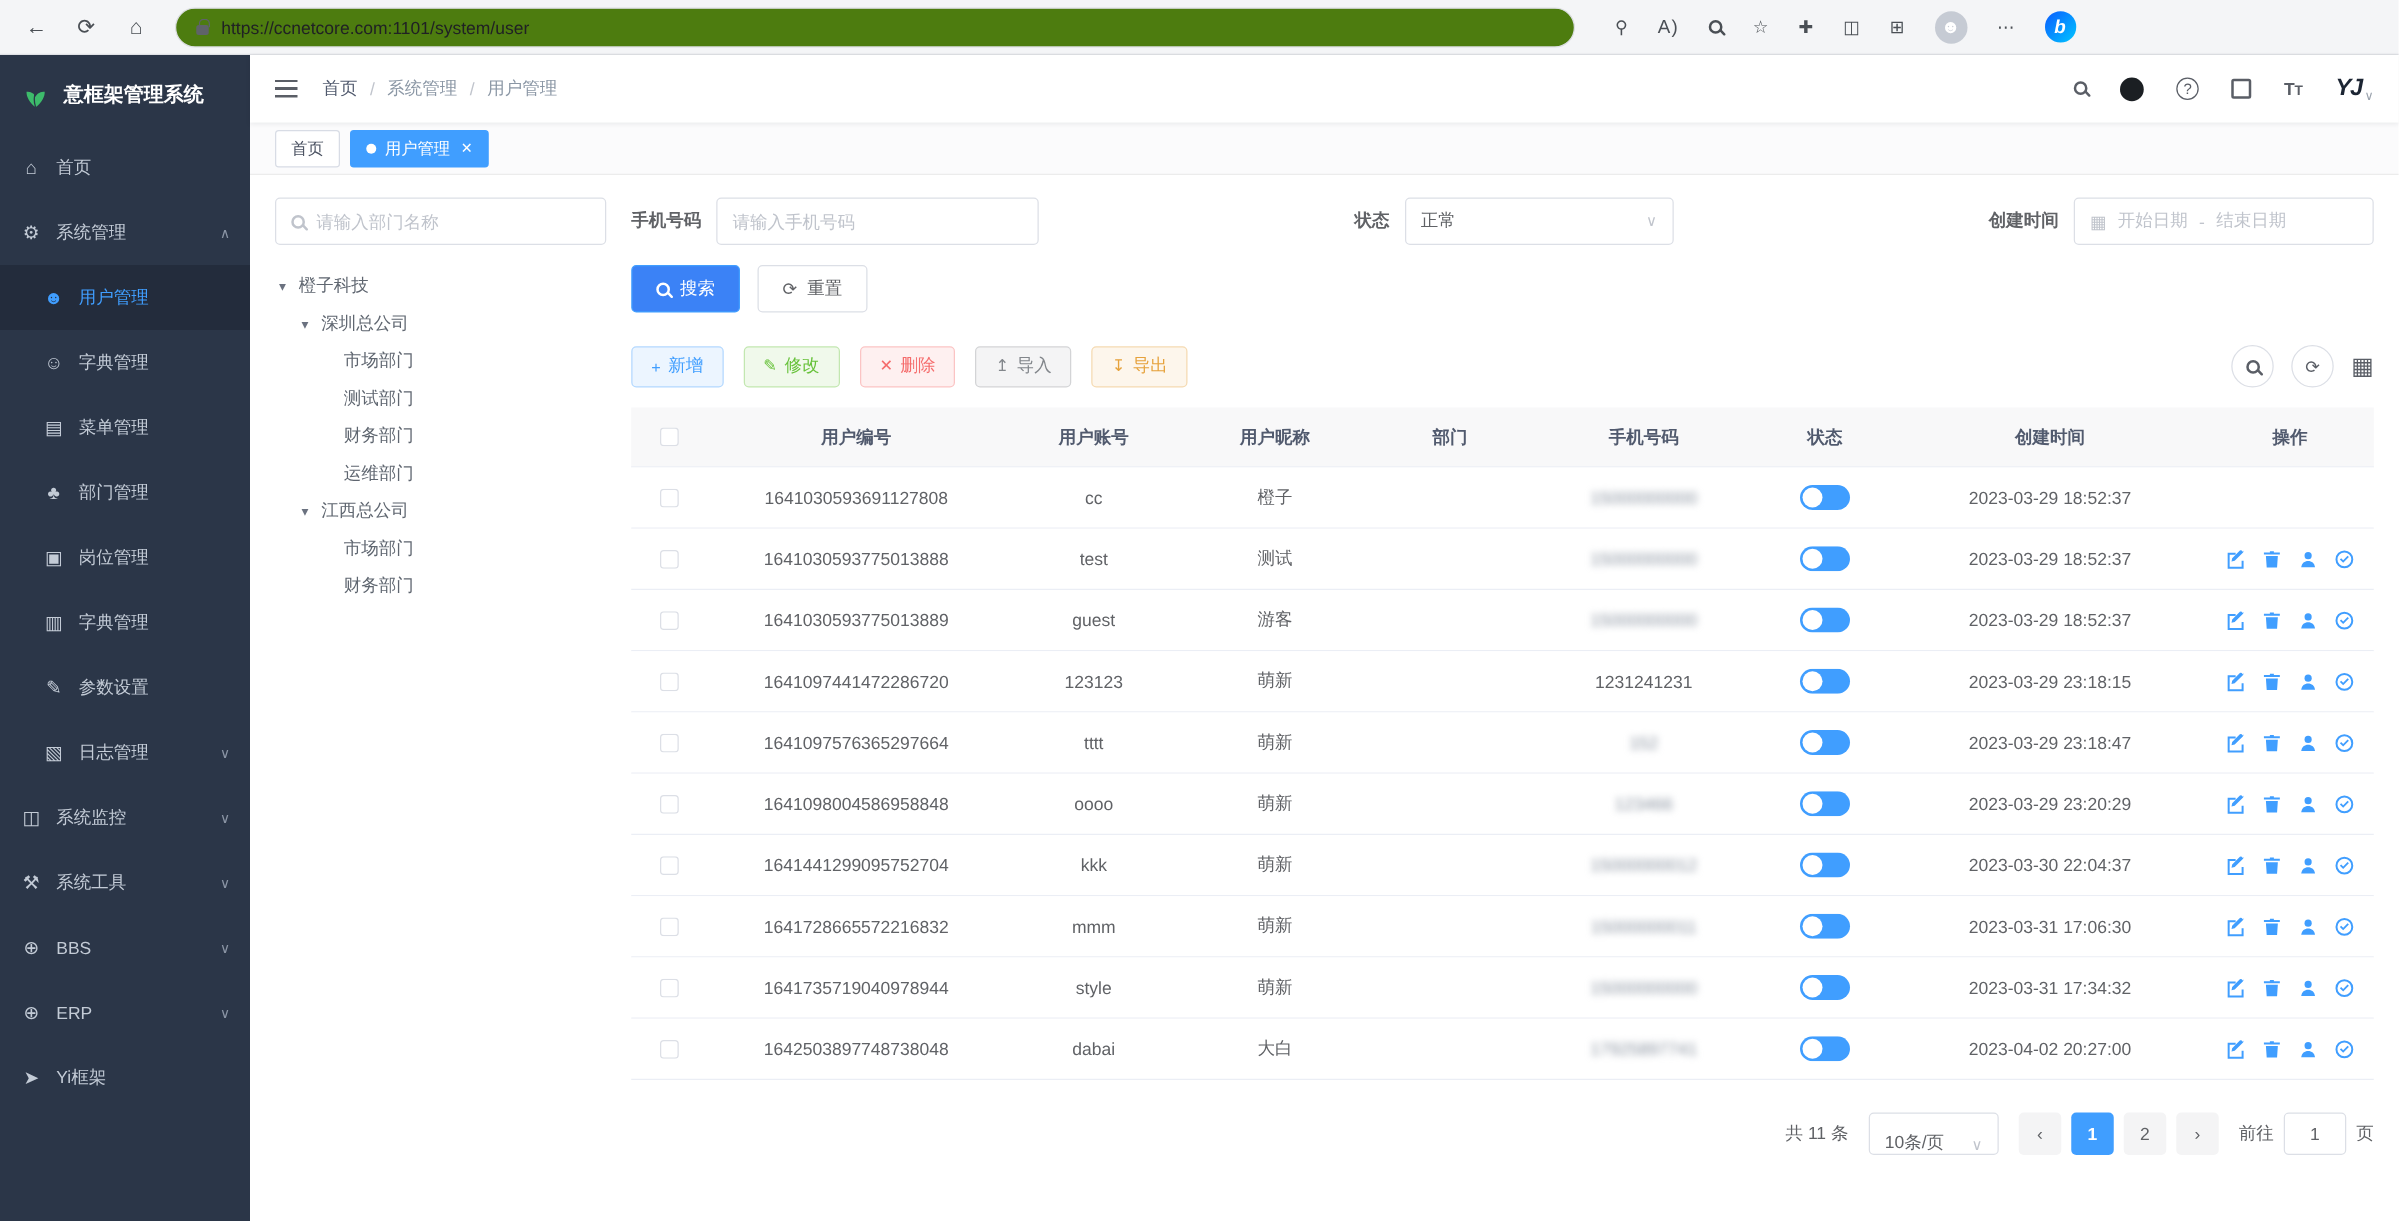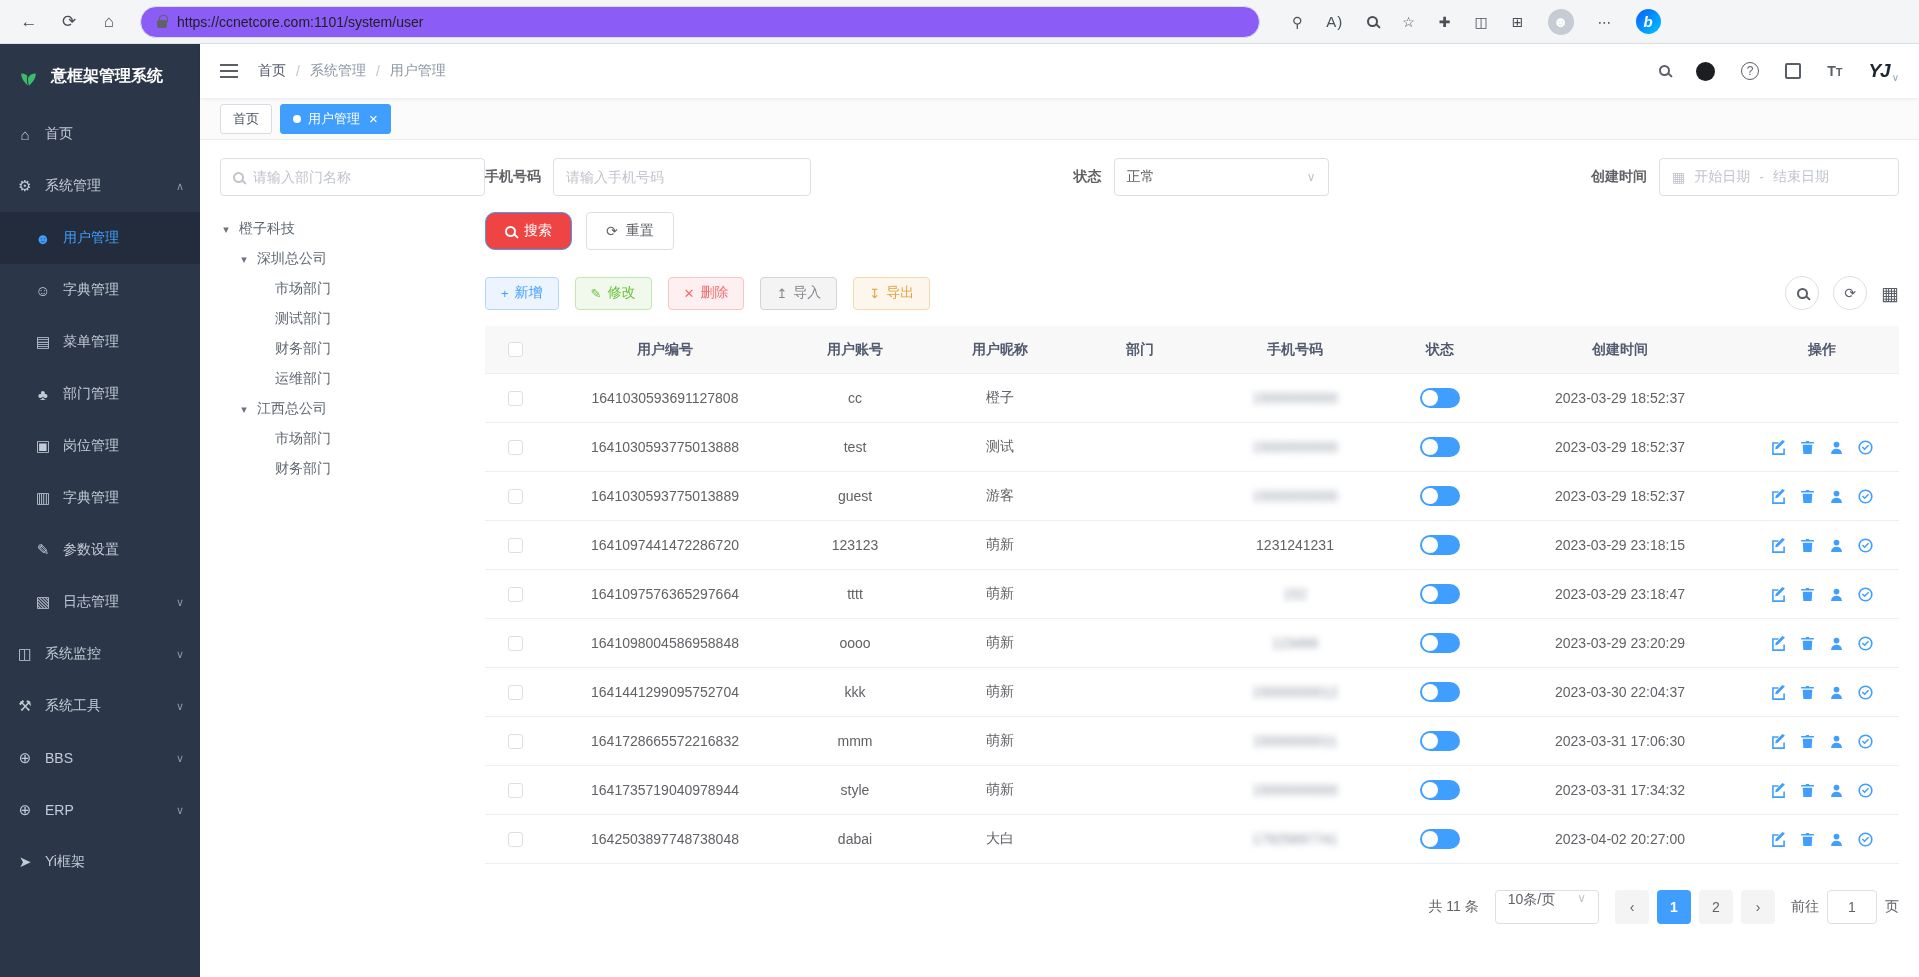--- a/index.html
+++ b/index.html
@@ -2,21 +2,21 @@
 <html><head>
 <meta charset="utf-8">
 <style>
   * { box-sizing: border-box; margin: 0; padding: 0; }
   html,body { width:1919px; height:977px; overflow:hidden;
     font-family:"Liberation Sans","DejaVu Sans",sans-serif; font-size:14px; color:#606266; background:#fff; }
 
   
   .browser-bar{height:44px;background:#f4f5f7;border-bottom:1px solid #dfe1e5;display:flex;align-items:center;padding:0 14px;gap:10px;}
   .bicon{width:30px;height:30px;display:flex;align-items:center;justify-content:center;font-size:17px;color:#4a4f55;border-radius:6px;flex-shrink:0;}
-  .address-bar{width:1120px;height:32px;background:#8b5cf6;border:1px solid #dcdee2;border-radius:16px;display:flex;align-items:center;padding:0 16px;gap:10px;margin-left:6px;}
+  .address-bar{width:1120px;height:32px;background:#4d7c0f;border:1px solid #dcdee2;border-radius:16px;display:flex;align-items:center;padding:0 16px;gap:10px;margin-left:6px;}
   .url{font-size:14px;color:#202124;}
   .browser-right{display:flex;align-items:center;gap:24px;margin-left:22px;color:#4a4f55;}
   .lock{width:10px;height:8px;background:#5f6368;border-radius:2px;position:relative;margin-top:4px;}
   .lock::before{content:"";position:absolute;top:-5px;left:1.5px;width:7px;height:6px;border:1.6px solid #5f6368;border-bottom:none;border-radius:4px 4px 0 0;}
   .mag{display:inline-block;width:11px;height:11px;border:2px solid currentColor;border-radius:50%;position:relative;}
   .mag::after{content:"";position:absolute;width:6px;height:2px;background:currentColor;transform:rotate(45deg);right:-5px;bottom:-2px;border-radius:1px;}
   .bavatar{width:26px;height:26px;border-radius:50%;background:#c6cbd4;color:#fff;display:flex;align-items:center;justify-content:center;font-size:15px;}
   .copilot{width:25px;height:25px;border-radius:50%;background:linear-gradient(135deg,#0b5cff,#00c6ff);color:#fff;font-weight:bold;font-style:italic;display:flex;align-items:center;justify-content:center;font-size:15px;}
   .readaloud{font-size:15px;letter-spacing:1px;}
 
@@ -48,21 +48,21 @@
   .yj{font-weight:800;font-style:italic;font-size:19px;color:#1c2533;letter-spacing:-1px;}
   .yj-caret{font-size:10px;color:#9aa2ad;margin-left:2px;margin-top:12px;}
 
   .tags{height:42px;display:flex;align-items:center;gap:8px;padding:0 20px;background:#fbfbfc;border-bottom:1px solid #ececec;}
   .tag{height:30px;display:inline-flex;align-items:center;gap:7px;padding:0 12px;border:1px solid #d8dce5;background:#fff;color:#495060;font-size:13px;border-radius:3px;cursor:pointer;}
   .tag.active{background:#409eff;border-color:#409eff;color:#fff;}
   .tag .dot{width:8px;height:8px;border-radius:50%;background:#fff;}
   .tag .close{font-size:15px;margin-left:2px;}
 
   
-  .content{flex:1;display:flex;padding:18px 20px;overflow:hidden;}
+  .content{flex:1;display:flex;gap:20px;padding:18px 20px;overflow:hidden;}
   .tree-panel{width:265px;flex-shrink:0;}
   .tree-search{height:38px;border:1px solid #dcdfe6;border-radius:4px;display:flex;align-items:center;gap:9px;padding:0 12px;color:#c0c4cc;}
   .tree-search input{border:none;outline:none;flex:1;font-size:14px;color:#606266;font-family:inherit;background:transparent;}
   input::placeholder{color:#c0c4cc;}
   .tree{margin-top:18px;font-size:14px;color:#5f6670;}
   .tree-node{height:30px;display:flex;align-items:center;gap:7px;cursor:pointer;}
   .caret{width:12px;font-size:11px;color:#6b7280;text-align:center;flex-shrink:0;}
 
   .work{flex:1;min-width:0;display:flex;flex-direction:column;}
   .filter-row{display:flex;align-items:center;justify-content:space-between;}
@@ -72,21 +72,21 @@
   .finput input{border:none;outline:none;flex:1;font-size:14px;color:#606266;font-family:inherit;min-width:0;}
   .w-user{width:250px;} .w-phone{width:258px;}
   .fselect{width:215px;justify-content:space-between;cursor:pointer;align-items:center;}
   .fselect .val{color:#606266;}
   .fselect .sel-caret{color:#c0c4cc;font-size:12px;}
   .fdate{width:240px;color:#c0c4cc;gap:9px;cursor:pointer;}
   .fdate .cal{font-size:14px;color:#c0c4cc;}
 
   .btn-row{margin-top:16px;display:flex;gap:14px;}
   .btn{height:38px;padding:0 19px;border-radius:4px;border:1px solid #dcdfe6;background:#fff;color:#606266;font-size:14px;display:inline-flex;align-items:center;gap:8px;cursor:pointer;font-family:inherit;}
-  .btn.primary{background:#ef4444;border-color:#409eff;color:#fff;border-radius:10px;}
+  .btn.primary{background:#3b82f6;border-color:#409eff;color:#fff;}
 
   .toolbar{margin-top:26px;display:flex;gap:16px;align-items:center;}
   .tbtn{height:33px;padding:0 15px;border-radius:4px;font-size:14px;display:inline-flex;align-items:center;gap:6px;cursor:pointer;border:1px solid;background:#fff;font-family:inherit;}
   .tbtn .ticn{font-size:13px;}
   .tbtn.add{color:#409eff;background:#ecf5ff;border-color:#b3d8ff;}
   .tbtn.edit{color:#67c23a;background:#f0f9eb;border-color:#c2e7b0;}
   .tbtn.del{color:#f56c6c;background:#fef0f0;border-color:#fbc4c4;}
   .tbtn.imp{color:#82868b;background:#f4f4f5;border-color:#d3d4d6;}
   .tbtn.exp{color:#e6a23c;background:#fdf6ec;border-color:#f5dab1;}
   .tool-icons{margin-left:auto;display:flex;gap:14px;align-items:center;color:#5a5e66;}
@@ -102,21 +102,21 @@
   .c-dept{width:130px;} .c-phone{width:180px;} .c-status{width:110px;} .c-created{width:250px;} .c-ops{flex:1;}
   .checkbox{width:15px;height:15px;border:1px solid #dcdfe6;border-radius:3px;background:#fff;display:inline-block;cursor:pointer;}
   .switch{width:40px;height:20px;border-radius:10px;background:#409eff;display:inline-block;position:relative;cursor:pointer;}
   .switch .knob{position:absolute;left:2px;top:2px;width:16px;height:16px;border-radius:50%;background:#fff;}
   .blur{filter:blur(3px);color:#8a93a0;}
   .op{width:17px;height:17px;display:inline-flex;margin:0 6px;cursor:pointer;}
   .op svg{width:100%;height:100%;fill:#409eff;}
 
   
   .pager{margin-top:26px;display:flex;align-items:center;justify-content:flex-end;gap:16px;font-size:14px;color:#606266;}
-  .psize{height:34px;border:1px solid #dcdfe6;border-radius:4px;padding:0 12px;display:inline-flex;align-items:flex-start;gap:22px;cursor:pointer;background:#fff;}
+  .psize{height:34px;border:1px solid #dcdfe6;border-radius:4px;padding:0 12px;display:inline-flex;align-items:flex-end;gap:22px;cursor:pointer;background:#fff;}
   .psize .sel-caret{color:#c0c4cc;font-size:12px;}
   .pbtns{display:flex;gap:8px;align-items:center;}
   .pbtn{min-width:34px;height:34px;border-radius:4px;background:#f4f4f5;color:#606266;display:flex;align-items:center;justify-content:center;font-size:14px;cursor:pointer;}
   .pbtn.active{background:#409eff;color:#fff;font-weight:700;}
   .goto{display:flex;align-items:center;gap:8px;}
   .goto-input{width:50px;height:34px;border:1px solid #dcdfe6;border-radius:4px;text-align:center;color:#606266;font-size:14px;outline:none;font-family:inherit;}
 </style>
 </head>
 <body>
 

